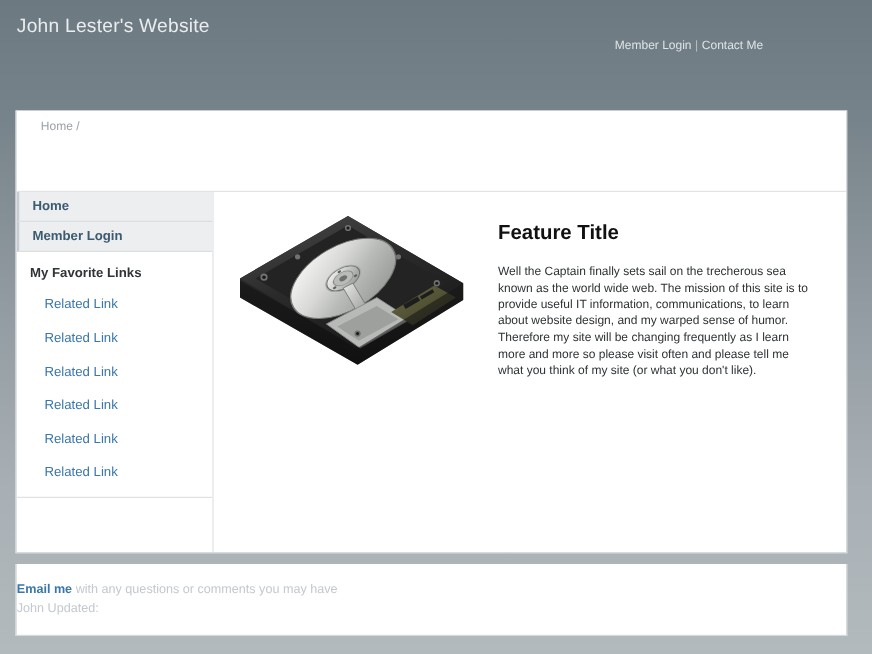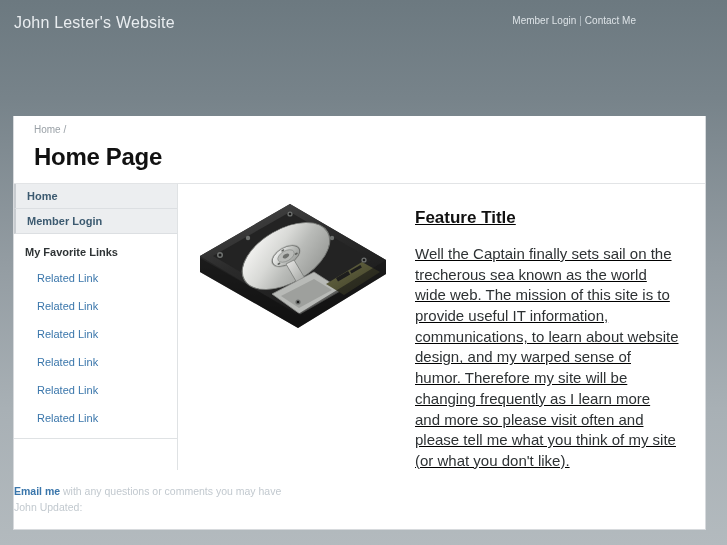--- a/index.html
+++ b/index.html
@@ -14,30 +14,30 @@
   
   .masthead {
     position: absolute; left:0; top:0; width:650px; height:100px;text-align:right;
   }
   .site-title {
     position:absolute; left:14px; top:14px;
     font-size:16px; color:#e9edf0; letter-spacing:0.2px;
     white-space:nowrap;
   }
   .top-nav {
-    position:absolute; right:14px; top:15px;
+    position:absolute; right:14px; top:33px;
     font-size:10px; color:#dde3e7;
     white-space:nowrap;
   }
   .top-nav a { color:#dde3e7; text-decoration:none; }
   .top-nav .sep { color:#b6c0c6; padding:0 3px; }
 
   
   .card {
-    position:absolute; left:13px; top:116px; width:693px; height:369px;
+    position:absolute; left:13px; top:92px; width:693px; height:369px;
     background:#ffffff;
     border:1px solid #d7dadd;
     border-top:none;
   }
   .titlebar { padding:8px 0 0 20px; height:67px; }
   .breadcrumb { font-size:10px; color:#9aa1a7; }
   .breadcrumb .crumb { color:#9aa1a7; text-decoration:none; }
   .page-title {
     font-size:24px; font-weight:bold; color:#111;
     margin-top:8px; letter-spacing:-0.3px;
@@ -75,27 +75,27 @@
   }
   .sidebar-tail { border-bottom:1px solid #dfe2e4; margin-top:8px; }
 
   
   .content { flex:1 1 auto; padding:0; position:relative; }
   .feature { display:flex; padding:6px 0 0 0; }
   .feature-figure {
     width:225px; flex:0 0 225px; padding:8px 0 0 8px;
   }
   .hdd { display:block; }
-  .feature-text { flex:1 1 auto; padding:18px 26px 0 12px;text-decoration:underline; }
+  .feature-text { flex:1 1 auto; padding:18px 26px 0 12px; }
   .feature-title {
     font-size:17px; font-weight:bold; color:#111;
     margin:0 0 16px 0;
   }
   .feature-body {
-    font-size:15px; color:#2e3234; line-height:1.38; margin:0;
+    font-size:10px; color:#2e3234; line-height:1.38; margin:0;
   }
   .story { padding:6px 15px 0 12px; }
   .story-title {
     font-size:12.5px; font-weight:bold; color:#111; margin:0 0 12px 0;
   }
   .story-p { font-size:10.5px; color:#2e3234; margin:0 0 16px 0; }
 
   
   .footer {
     position:absolute; left:13px; top:470px; width:693px; height:60px;
@@ -115,21 +115,20 @@
   </div>
 </div>
 
 <div class="card">
 
   <div class="titlebar">
     <div class="breadcrumb">
       <a href="#" class="crumb">Home</a>
       <span>/</span>
     </div>
-    <div class="page-title">Home Page</div>
   </div>
 
   <div class="rule"></div>
 
   <div class="body-row">
 
     <div class="sidebar">
       <ul class="navlist">
         <li>
           <a href="#">Home</a>

